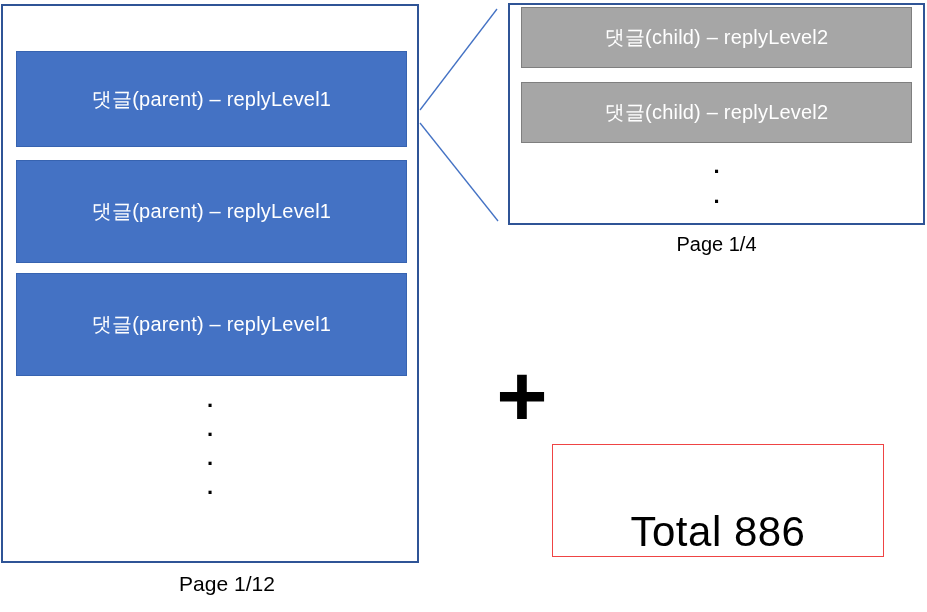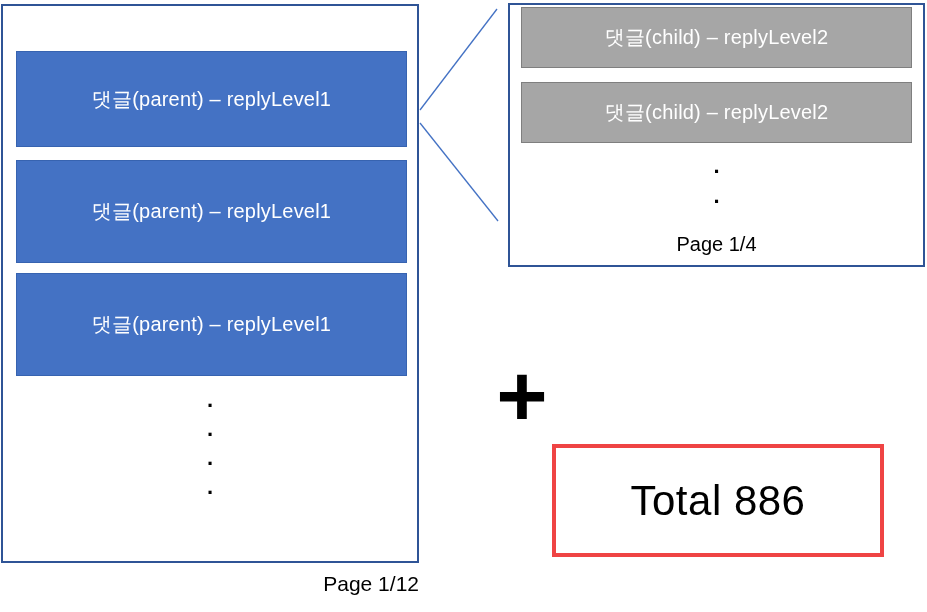--- a/index.html
+++ b/index.html
@@ -22,21 +22,21 @@
   }
   .connector-svg line { stroke-width: 1.3px; }
 
   
   .panel {
     position: absolute;
     border: 2px solid #2F5496;
     background: #ffffff;
   }
   .parent-panel { left: 1px; top: 4px; width: 418px; height: 559px; }
-  .child-panel  { left: 508px; top: 3px; width: 417px; height: 264px; }
+  .child-panel  { left: 508px; top: 3px; width: 417px; height: 222px; }
 
   
   .pbox {
     position: absolute;
     left: 13px;
     width: 391px;
     background: #4472C4;
     border: 1px solid #3763B0;
     color: #ffffff;
     display: flex;
@@ -80,45 +80,45 @@
   .child-dots  { top: 148px; }
   .child-dots span { height: 30px; line-height: 26px; }
 
   
   .page-label {
     position: absolute;
     text-align: center;
     color: #000000;
     font-size: 21px;
   }
-  .parent-page-label { left: 1px;  top: 572px; width: 418px; text-align: right; }
+  .parent-page-label { left: 18px;  top: 572px; width: 418px; }
   .child-page-label  { left: 508px; top: 233px; width: 417px; font-size: 20px; }
 
   
   .plus {
     position: absolute;
     left: 484px; top: 350px;
     width: 76px; height: 92px;
     display: flex;
     align-items: center;
     justify-content: center;
     font-size: 88px;
     font-weight: 700;
     color: #000000;
   }
 
   
   .total-box {
     position: absolute;
     left: 552px; top: 444px;
     width: 332px; height: 113px;
-    border: 4px solid #ef4444;
+    border: 1px solid #ef4444;
     background: #ffffff;
     display: flex;
-    align-items: center;
+    align-items: flex-end;
     justify-content: center;
   }
   .total-label {
     font-size: 42px;
     color: #000000;
     letter-spacing: 0.5px;
   }
 </style>
 </head>
 <body>

